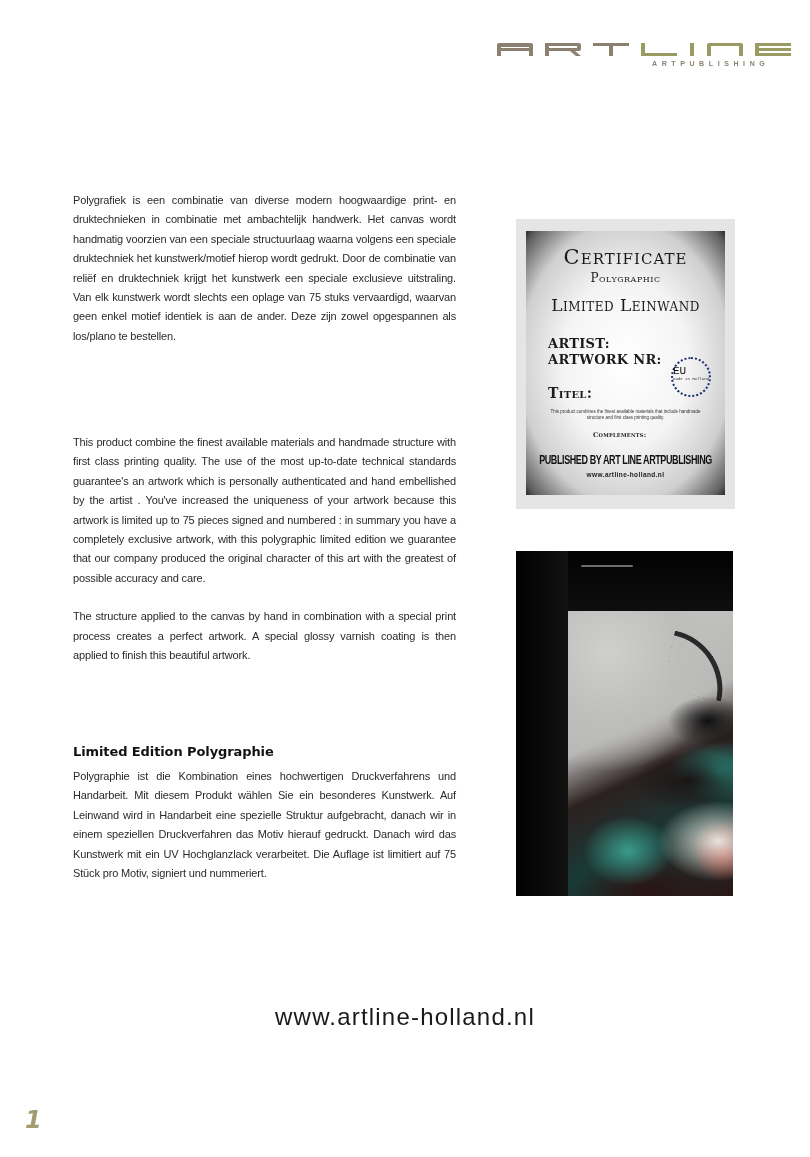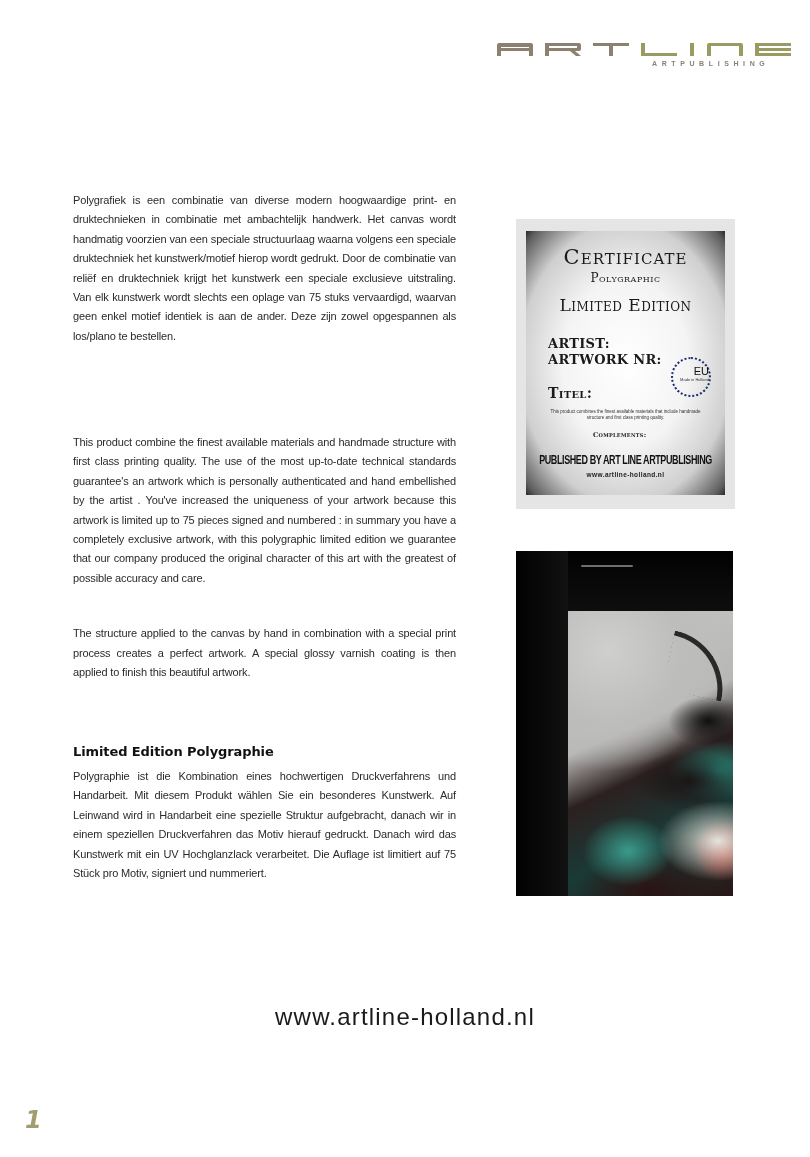--- a/index.html
+++ b/index.html
@@ -66,21 +66,21 @@
       line-height: 18px;
     }
     .section-body {
       font-family: "Liberation Sans", sans-serif;
       font-size: 11px;
       line-height: 19.4px;
       color: #2a2a2a;
       text-align: justify;
       letter-spacing: -0.15px;
     }
-    .section-body + .section-body { margin-top: 36px; }
+    .section-body + .section-body { margin-top: 19px; }
 
     
     .certificate {
       position: absolute;
       left: 516px;
       top: 219px;
       width: 219px;
       height: 290px;
       background: #e5e5e5;
       padding: 12px 10px 14px 10px;
@@ -143,22 +143,22 @@
       color: #333;
     }
     .cert-eu {
       position: absolute;
       left: 145px;
       top: 126px;
       width: 40px;
       height: 40px;
       border-radius: 50%;
       border: 2px dotted #1a3070;
-      text-align: right;
-      font-family: Liberation Sans, sans-serif;
+      text-align: left;
+      font-family: Liberation Mono, monospace;
     }
     .cert-eu-main {
       display: block;
       font-size: 11px;
       line-height: 12px;
       margin-top: 6px;
       color: #111;
     }
     .cert-eu-small {
       display: block;
@@ -338,21 +338,21 @@
 
 <div class="section" style="top:743px;">
   <div class="section-title">Limited Edition Polygraphie</div>
   <p class="section-body">Polygraphie ist die Kombination eines hochwertigen Druckverfahrens und Handarbeit. Mit diesem Produkt wählen Sie ein besonderes Kunstwerk. Auf Leinwand wird in Handarbeit eine spezielle Struktur aufgebracht, danach wir in einem speziellen Druckverfahren das Motiv hierauf gedruckt. Danach wird das Kunstwerk mit ein UV Hochglanzlack verarbeitet. Die Auflage ist limitiert auf 75 Stück pro Motiv, signiert und nummeriert.</p>
 </div>
 
 <div class="certificate">
   <div class="cert-paper">
     <div class="cert-title">Certificate</div>
     <div class="cert-sub">Polygraphic</div>
-    <div class="cert-edition">Limited Edition</div>
+    <div class="cert-edition">Limited Leinwand</div>
     <div class="cert-field cert-artist">ARTIST:</div>
     <div class="cert-field cert-artwork">ARTWORK NR:</div>
     <div class="cert-eu">
       <span class="cert-eu-main">EU</span>
       <span class="cert-eu-small">Made in Holland</span>
     </div>
     <div class="cert-field cert-titel">Titel:</div>
     <div class="cert-desc">This product combines the finest available materials that include handmade structure and first class printing quality.</div>
     <div class="cert-field cert-complements">Complements:</div>
     <div class="cert-published">PUBLISHED BY ART LINE ARTPUBLISHING</div>

